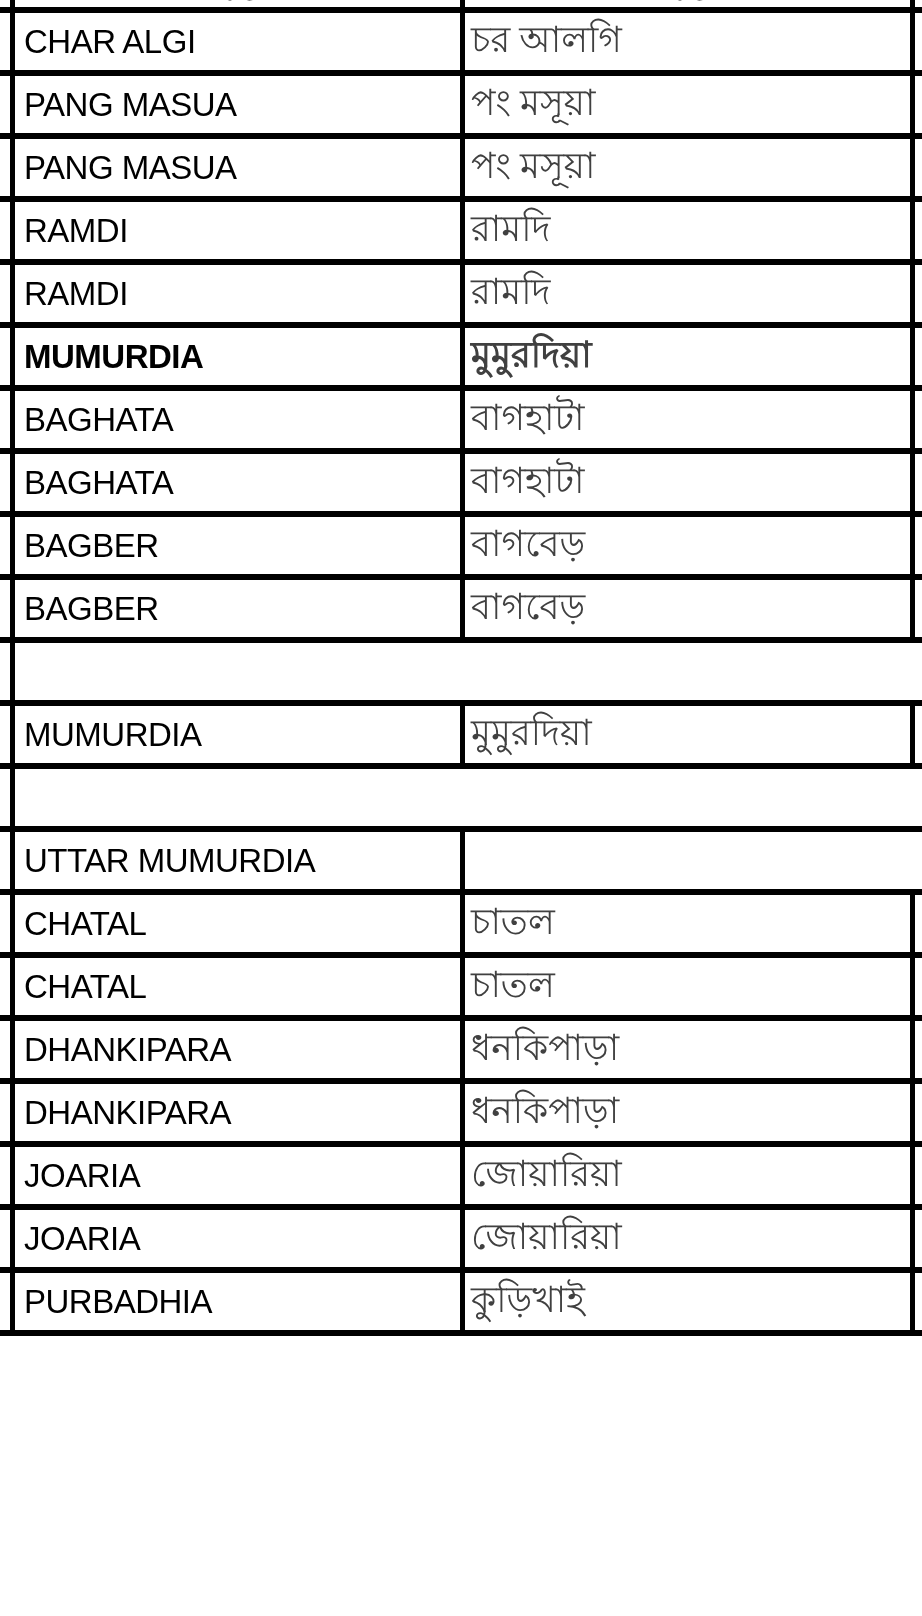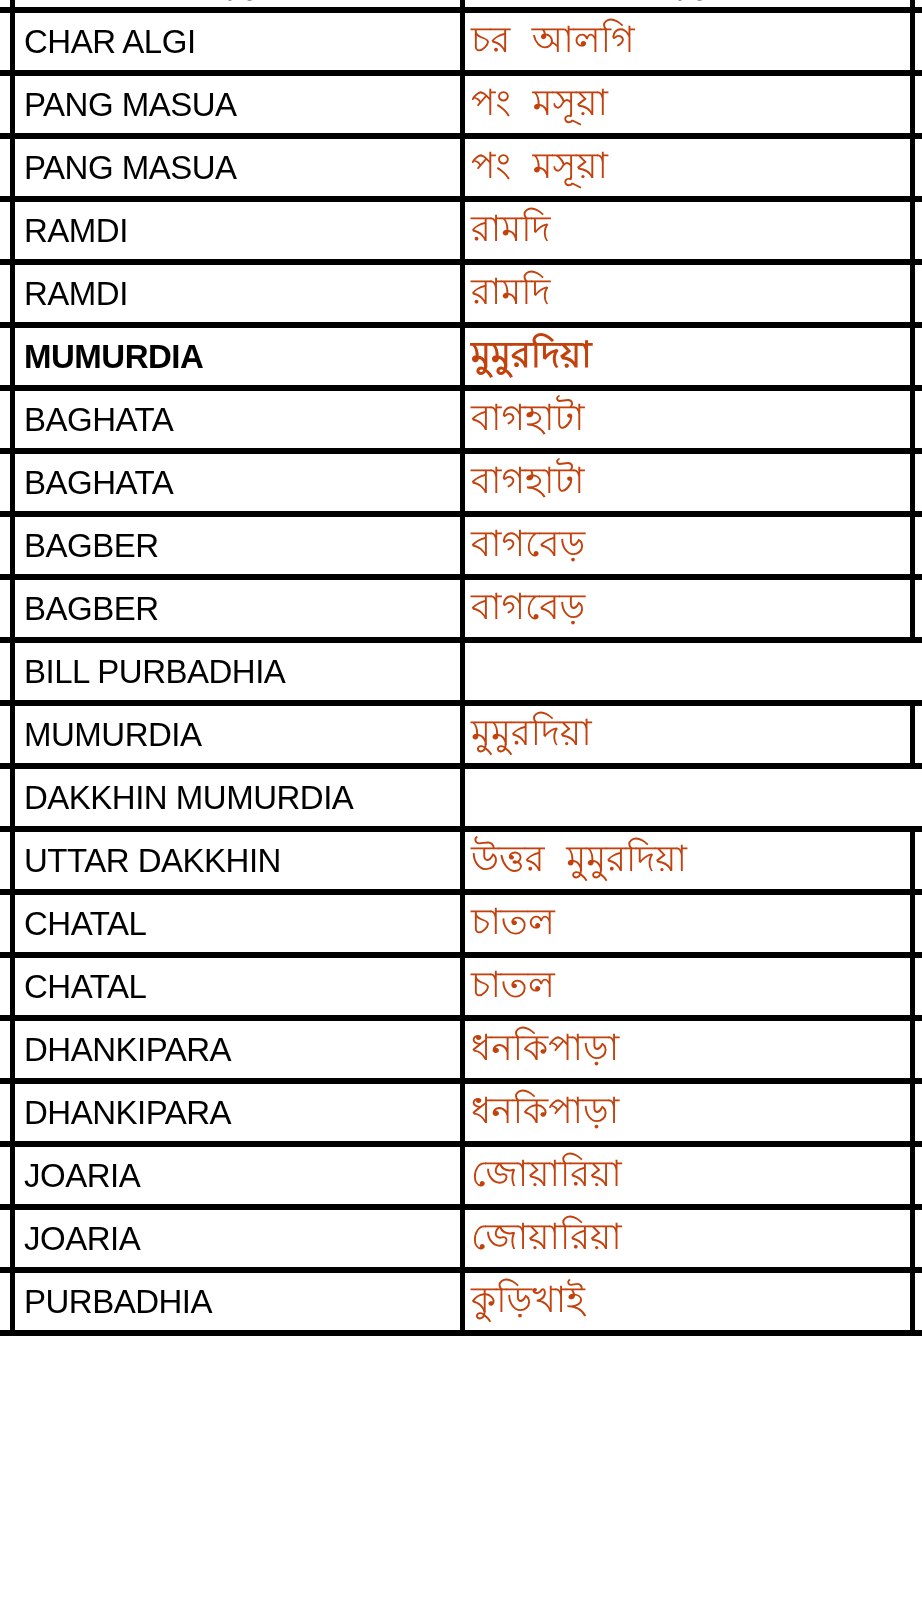--- a/index.html
+++ b/index.html
@@ -45,23 +45,23 @@
   .cell.col-bengali  { flex: 0 0 450px; padding-left: 6px; }
   .cell.sliver-right { flex: 1 1 auto; border-right: none; }
   .english-text {
     font-family: "Liberation Sans", sans-serif;
     font-size: 33px;
     letter-spacing: -0.5px;
     color: #000000;
     white-space: nowrap;
   }
   .bengali-text {
-    font-family: Liberation Mono, monospace;
+    font-family: Liberation Serif, serif;
     font-size: 36px;
-    color: #c2410c;
+    color: #404040;
     white-space: nowrap;
   }
   .trow.bold-row .english-text,
   .trow.bold-row .bengali-text {
     font-weight: 700;
   }
   
   .hdr-fragment {
     position: absolute;
     top: -30px;
@@ -197,52 +197,43 @@
       <span class="english-text">BAGBER</span>
     </div>
     <div class="cell col-bengali">
       <span class="bengali-text">বাগবেড়</span>
     </div>
     <div class="cell sliver-right"></div>
   </div>
 
   <div class="trow">
     <div class="cell sliver-left"></div>
-    <div class="cell col-english">
-      <span class="english-text">BILL PURBADHIA</span>
-    </div>
     <div class="cell sliver-right"></div>
   </div>
 
   <div class="trow">
     <div class="cell sliver-left"></div>
     <div class="cell col-english">
       <span class="english-text">MUMURDIA</span>
     </div>
     <div class="cell col-bengali">
       <span class="bengali-text">মুমুরদিয়া</span>
     </div>
     <div class="cell sliver-right"></div>
   </div>
 
   <div class="trow">
     <div class="cell sliver-left"></div>
-    <div class="cell col-english">
-      <span class="english-text">DAKKHIN MUMURDIA</span>
-    </div>
-    <div class="cell sliver-right"></div>
-  </div>
-
-  <div class="trow">
-    <div class="cell sliver-left"></div>
-    <div class="cell col-english">
-      <span class="english-text">UTTAR DAKKHIN</span>
-    </div>
-    <div class="cell col-bengali">
-      <span class="bengali-text">উত্তর মুমুরদিয়া</span>
+    <div class="cell sliver-right"></div>
+  </div>
+
+  <div class="trow">
+    <div class="cell sliver-left"></div>
+    <div class="cell col-english">
+      <span class="english-text">UTTAR MUMURDIA</span>
     </div>
     <div class="cell sliver-right"></div>
   </div>
 
   <div class="trow">
     <div class="cell sliver-left"></div>
     <div class="cell col-english">
       <span class="english-text">CHATAL</span>
     </div>
     <div class="cell col-bengali">

